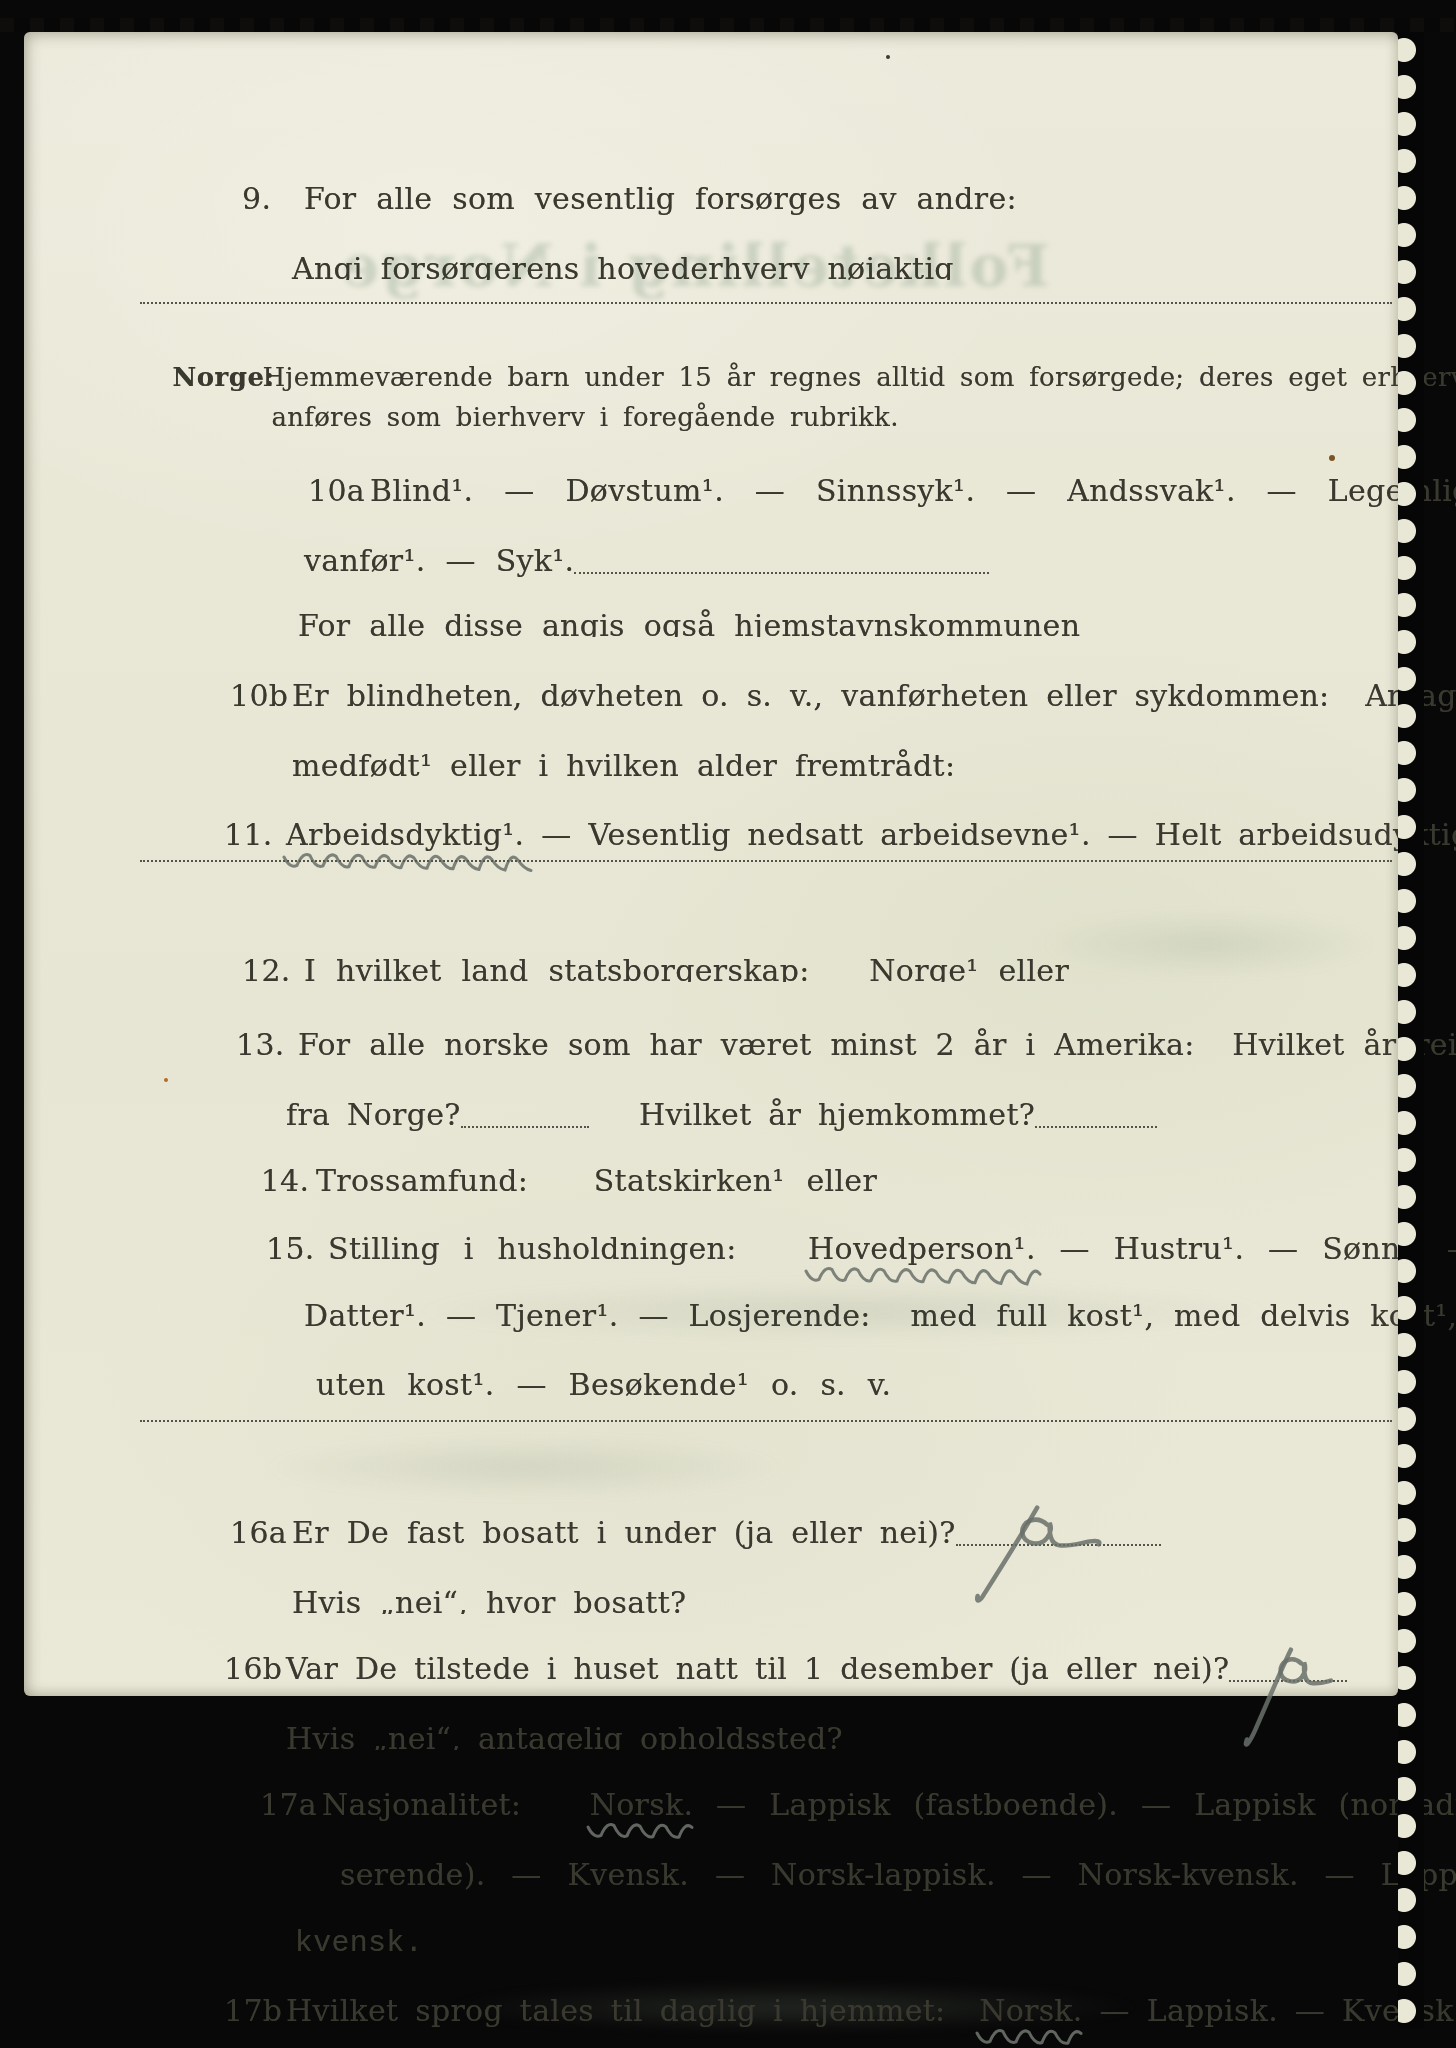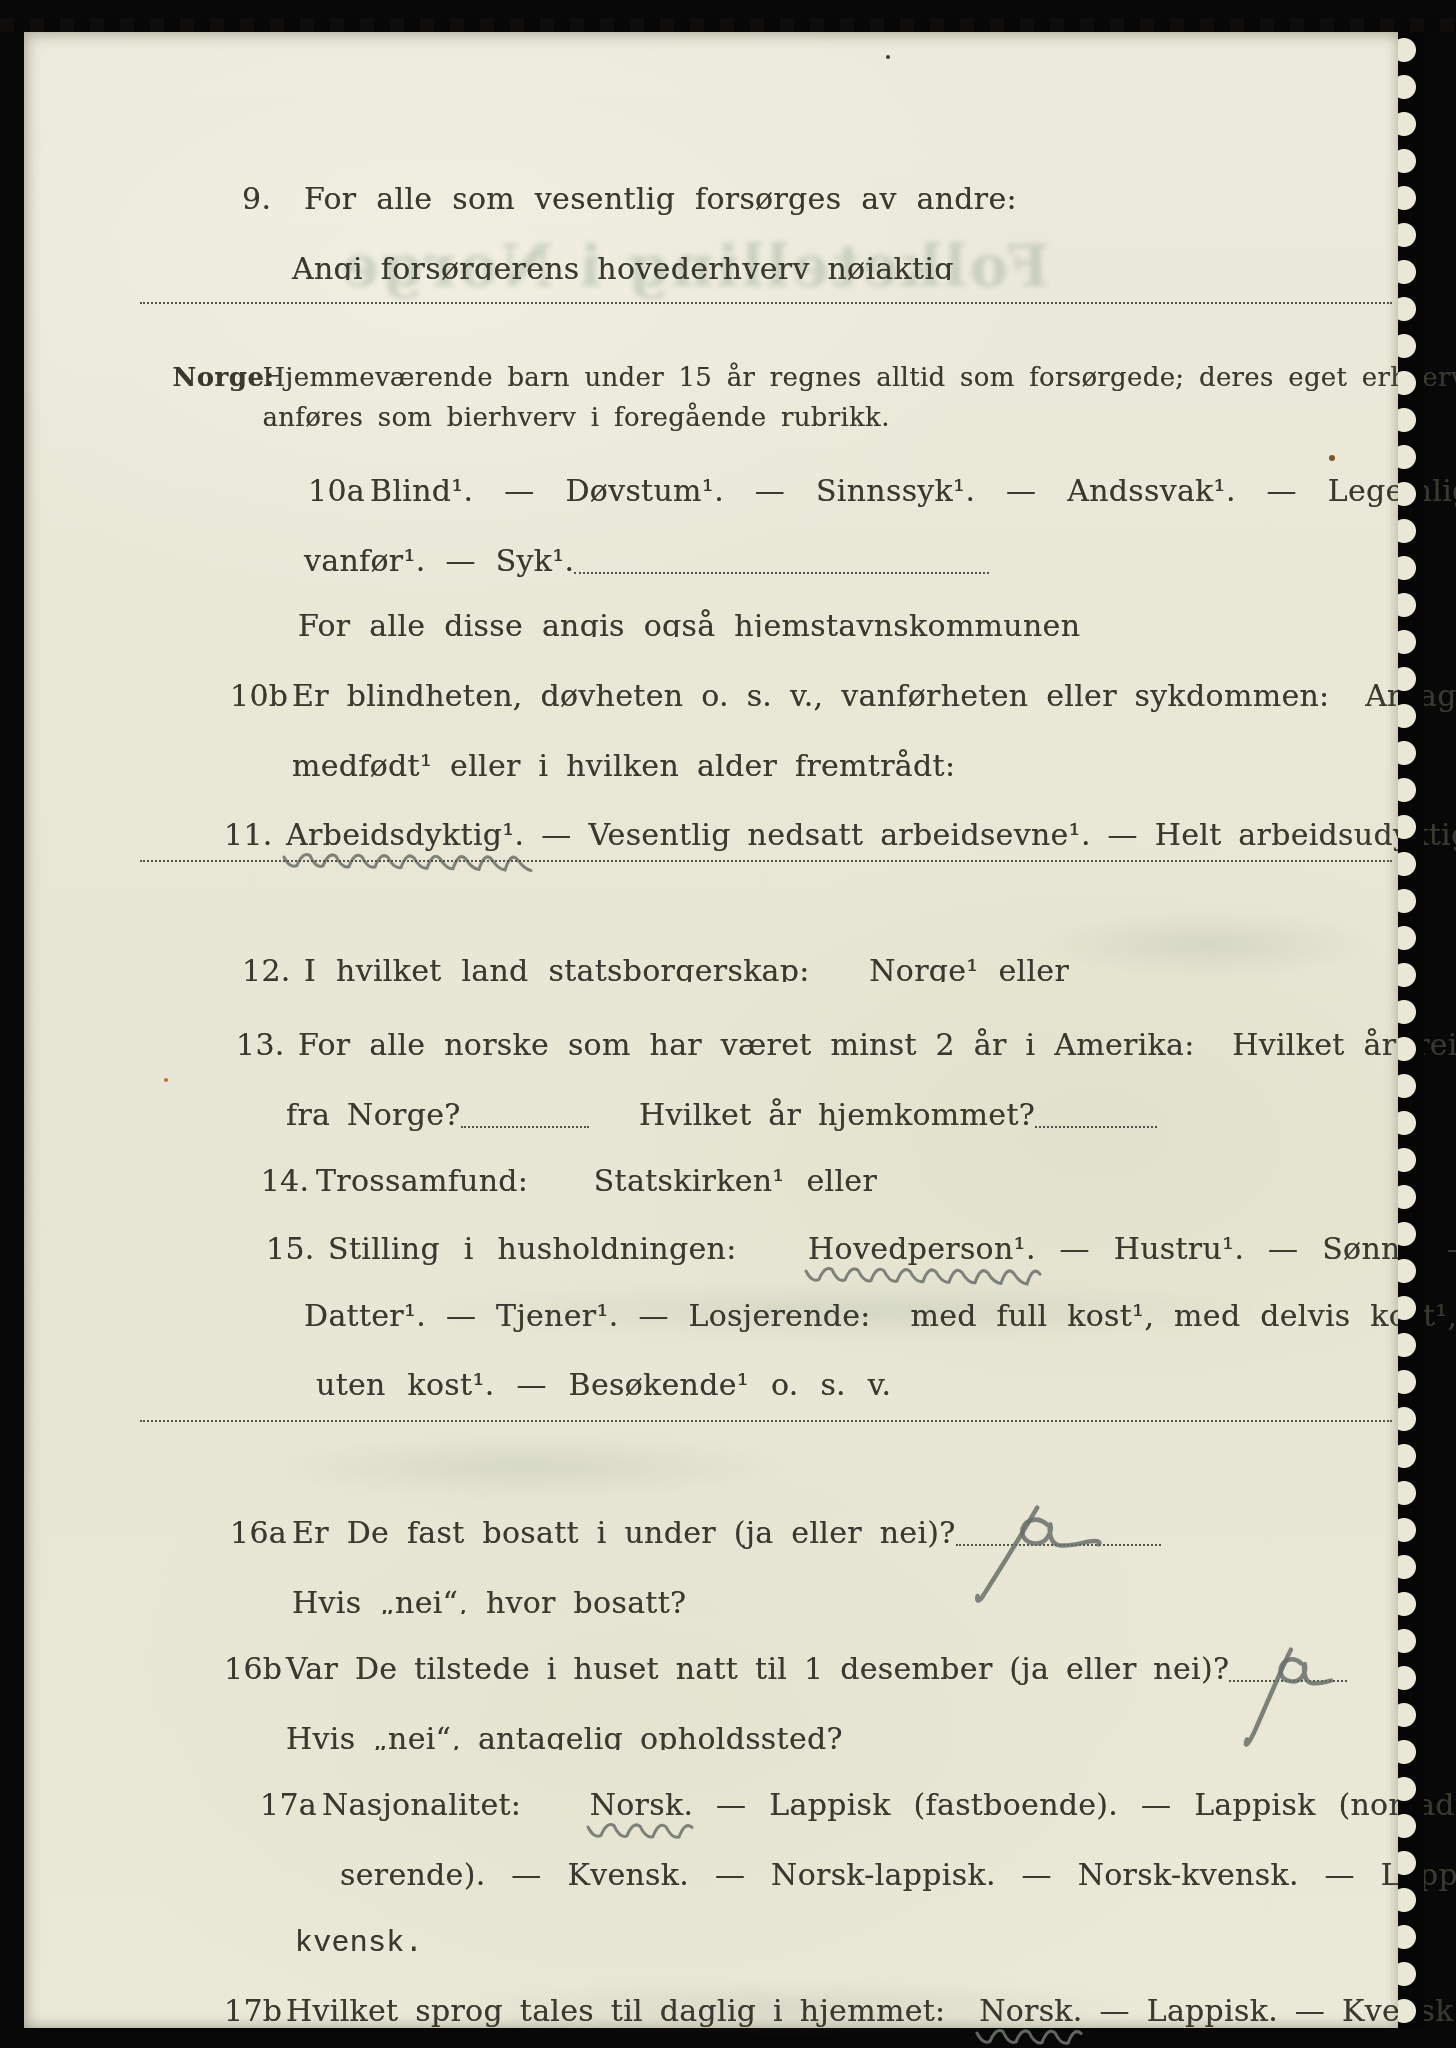--- a/index.html
+++ b/index.html
@@ -8,27 +8,28 @@
     background:#060606;
     position:relative;
     font-family:"DejaVu Serif","Liberation Serif",serif;
     overflow:hidden;
   }
   .photo{position:absolute;left:0;top:0;width:1456px;height:2048px;background:#080808;}
   
   .film-top{position:absolute;left:0;top:18px;width:1456px;height:14px;
     background:repeating-linear-gradient(90deg,#151210 0 14px,#060606 14px 30px);opacity:.5;}
   .paper{
-    position:absolute;left:24px;top:32px;width:1374px;height:1996px;
+    position:absolute;left:24px;top:32px;width:1374px;height:1664px;
     background:
       radial-gradient(900px 500px at 30% 12%, rgba(255,255,250,.25), rgba(255,255,250,0) 70%),
       radial-gradient(700px 420px at 78% 55%, rgba(205,210,180,.25), rgba(205,210,180,0) 70%),
       radial-gradient(800px 500px at 45% 85%, rgba(210,212,188,.22), rgba(210,212,188,0) 70%),
       linear-gradient(180deg,#eceadb 0%, #e9e7d6 30%, #e7e6d4 60%, #eae8d7 100%);
     box-shadow: inset 4px 4px 14px rgba(60,60,40,.28), inset -2px -4px 12px rgba(60,60,40,.18);
+    border-radius: 6px;
   }
   
   .deckle{
     position:absolute;left:1398px;top:32px;width:26px;height:1996px;
     background-color:#060606;
     background-image:radial-gradient(circle 13px at 6px 18px, #e9e7d6 11.5px, rgba(0,0,0,0) 12.5px);
     background-size:26px 37px;background-repeat:repeat-y;
   }
   .line{
     position:absolute;left:81px;right:10px;height:48px;
@@ -78,21 +79,21 @@
     </div>
     <div class="line fill" style="top:174px;word-spacing:8px;">
       <span class="num"> </span><span>Angi forsørgerens hovederhverv nøiaktig</span><span class="dots grow"></span>
     </div>
 
     <div class="sep" style="top:268px;"></div>
 
     <div class="line merk" style="top:288px;left:61px;word-spacing:6px;">
       <span class="lbl">Norge:</span><span>Hjemmeværende barn under 15 år regnes alltid som forsørgede; deres eget erhverv</span>
     </div>
-    <div class="line merk" style="top:328px;left:151px;word-spacing:6px;">
+    <div class="line merk" style="top:328px;left:160px;word-spacing:6px;">
       <span>anføres som bierhverv i foregående rubrikk.</span>
     </div>
 
     <div class="line" style="top:396px;word-spacing:21px;">
       <span class="num">10a</span><span>Blind¹. — Døvstum¹. — Sinnssyk¹. — Andssvak¹. — Legemlig</span>
     </div>
     <div class="line fill" style="top:531px;word-spacing:9px;">
       <span class="num"> </span><span>For alle disse angis også hjemstavnskommunen</span><span class="dots grow"></span>
     </div>
     <div class="line" style="top:466px;word-spacing:10px;">

